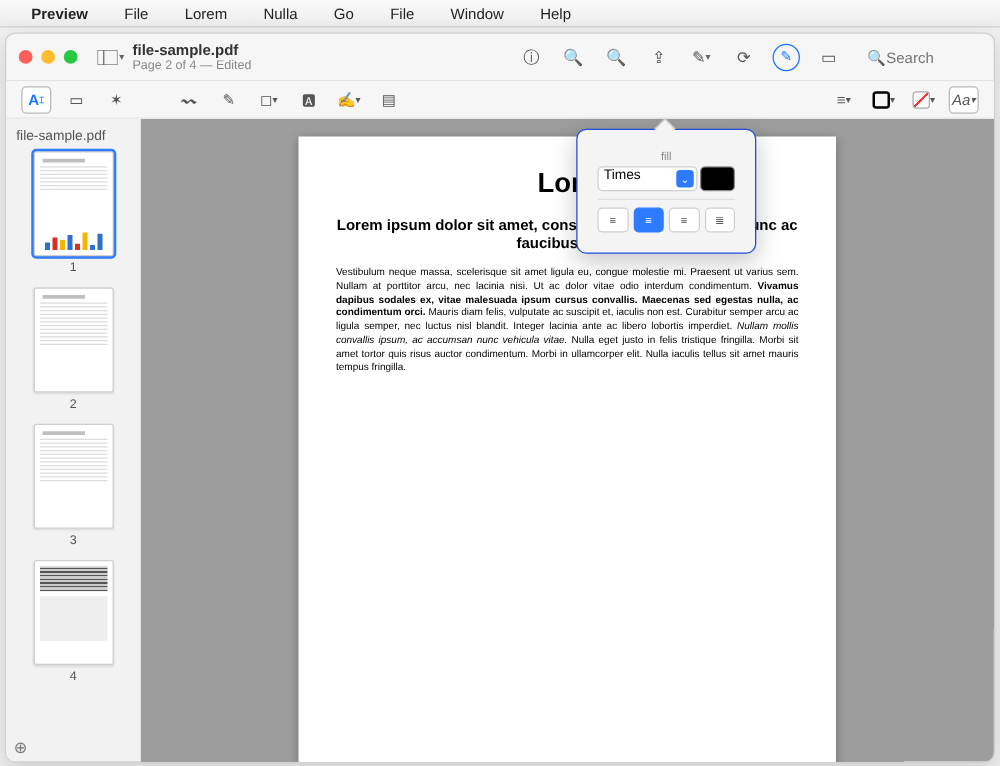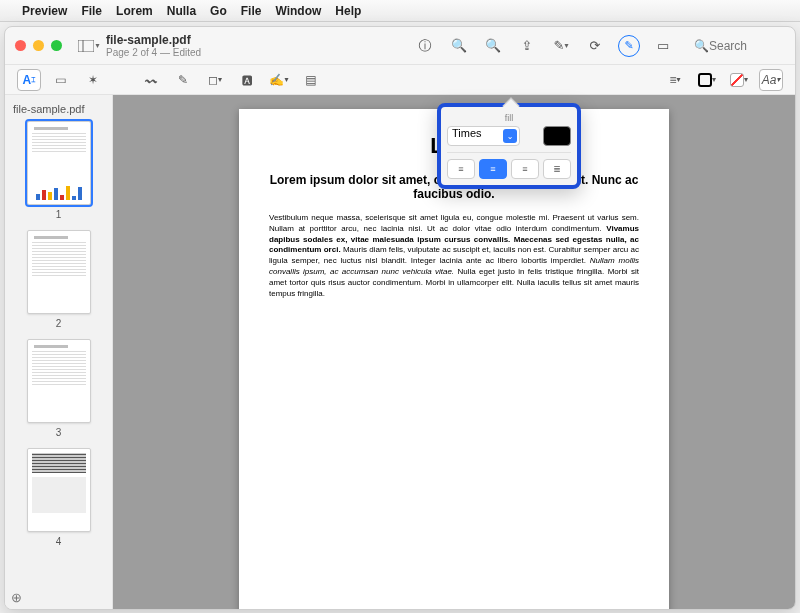--- a/index.html
+++ b/index.html
@@ -1,19 +1,19 @@
 <!DOCTYPE html>
 <html><head>
 <meta charset="utf-8">
 <style>
   * { margin: 0; padding: 0; box-sizing: border-box; font-family: -apple-system, "Helvetica Neue", Arial, sans-serif; }
   html, body { width: 800px; height: 613px; overflow: hidden; background:#f0f0f0; }
-  .menubar { height: 22px; background: linear-gradient(#fafafa,#ececec); border-bottom:1px solid #d0d0d0; display:flex; align-items:center; padding:0 12px; font-size:12px; color:#222; }
+  .menubar { height: 22px; background: linear-gradient(#fafafa,#ececec); border-bottom:1px solid #d0d0d0; display:flex; align-items:center; padding:0 0; font-size:12px; color:#222;gap:15px; }
   .menubar .apple { font-size:13px; margin-right:10px; }
-  .menubar .mitem { margin-right:14px;font-weight:bold; }
+  .menubar .mitem { margin-right:14px; }
   .menubar .appname { font-weight:600; margin-right:14px; }
 
   .window { position:absolute; left:4px; top:26px; width:792px; height:584px; background:#f6f6f6; border:1px solid #cfcfcf; border-radius:8px; box-shadow:0 6px 18px rgba(0,0,0,.15); overflow:hidden; }
   .titlebar { height:38px; display:flex; align-items:center; padding:0 10px; border-bottom:1px solid #e3e3e3; }
   .traffic { display:flex; gap:7px; margin-right:14px; }
   .dot { width:11px; height:11px; border-radius:50%; }
   .dot.red { background:#ff5f57; } .dot.yellow{ background:#febc2e;} .dot.green{background:#28c840;}
   .tb-btn { width:26px; height:26px; border-radius:5px; display:flex; align-items:center; justify-content:center; color:#555; font-size:13px; margin-right:4px; }
   .titletext { display:flex; flex-direction:column; margin-right:auto; }
   .titletext .fn { font-size:12px; font-weight:600; color:#333; }
@@ -42,23 +42,23 @@
   .thumb .chart span{ width:4px; background:#2f6fd0;}
   .sidebar .plus { position:absolute; left:6px; bottom:4px; color:#777; font-size:13px;}
 
   .canvas { flex:1; background:#9d9d9d; display:flex; justify-content:center; overflow:auto; }
   .page { width:430px; min-height:560px; background:#fff; margin:14px 0; box-shadow:0 2px 8px rgba(0,0,0,.3); padding:24px 30px 18px; font-family: 'Times New Roman', Times, serif; color:#000; position:relative;}
   .page h1 { text-align:center; font-size:22px; font-weight:700; margin-bottom:14px;}
   .page h2 { text-align:center; font-size:12px; font-weight:700; margin-bottom:12px;}
   .page p.body { font-size:8px; text-align:justify; line-height:1.35; margin-bottom:6px; display:block;}
 
   
-  .popover { position:absolute; top:76px; left:432px; width:144px; background:#f4f4f4; border:4px solid #1d4ed8; border-radius:8px; box-shadow:0 6px 20px rgba(0,0,0,.22); padding:6px; font-size:11px;}
+  .popover { position:absolute; top:76px; left:456px; width:144px; background:#f4f4f4; border:1px solid #1d4ed8; border-radius:8px; box-shadow:0 6px 20px rgba(0,0,0,.22); padding:16px; font-size:11px;}
   .popover .tri { position:absolute; top:-7px; left:64px; width:12px; height:12px; background:#f4f4f4; border-left:1px solid #c9c9c9; border-top:1px solid #c9c9c9; transform:rotate(45deg);}
-  .popover .row { display:flex; gap:23px; margin-bottom:6px; align-items:center;}
+  .popover .row { display:flex; gap:2px; margin-bottom:6px; align-items:center;}
   .popover select, .popover .selbox { flex:1; height:20px; border:1px solid #cfcfcf; border-radius:4px; background:#fff; font-size:11px; padding:0 4px; appearance:none; position:relative;}
   .popover .steppers { display:flex; flex-direction:column;}
   .popover .steppers span{ font-size:6px; line-height:6px; color:#555; background:#fff; border:1px solid #cfcfcf; width:12px; text-align:center;}
   .popover .swatch { width:28px; height:20px; background:#000; border-radius:4px; border:1px solid #888;}
   .popover .dd-caret { position:absolute; right:2px; top:2px; width:14px; height:14px; background:#2f7bff; border-radius:3px; color:#fff; font-size:8px; display:flex; align-items:center; justify-content:center;}
   .popover .seg { display:flex; gap:4px;}
   .popover .seg .sbtn { flex:1; height:20px; border:1px solid #cfcfcf; border-radius:4px; background:#fff; display:flex; align-items:center; justify-content:center; font-size:11px;}
   .popover .seg .sbtn.active { background:#2f7bff; color:#fff; border-color:#2f7bff; font-weight:600;}
   .popover .alignseg .sbtn { font-size:9px; color:#555;}
   .popover .line { height:1px; background:#e0e0e0; margin:2px 0 6px;}

